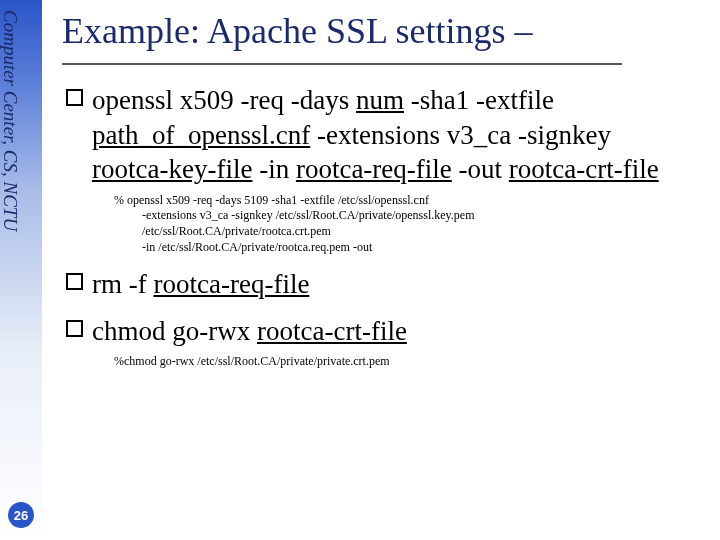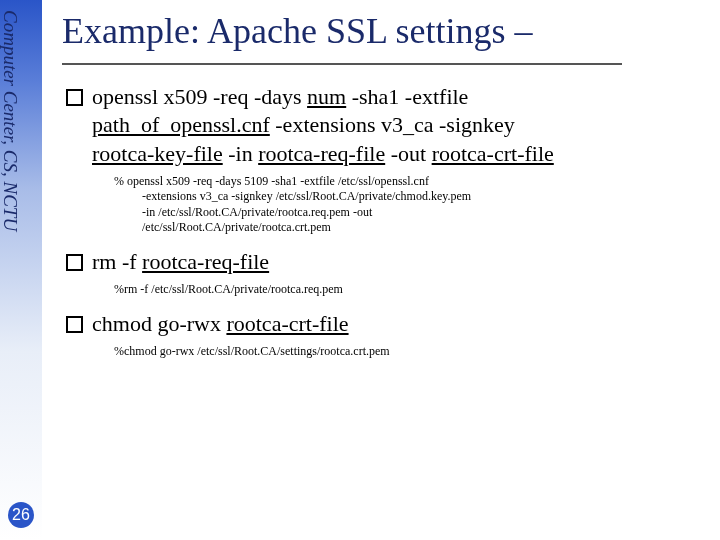--- a/index.html
+++ b/index.html
@@ -32,25 +32,26 @@
   }
   .page-num {
     position: absolute;
     left: 8px;
     bottom: 12px;
     width: 26px;
     height: 26px;
     background: #2a55c8;
     border-radius: 50%;
     color: #fff;
-    font-size: 16px;
+    font-size: 13px;
     font-family: Arial, sans-serif;
     display: flex;
     align-items: center;
     justify-content: center;
+    font-weight: bold;
   }
   .content {
     position: absolute;
     left: 62px;
     top: 10px;
     right: 18px;
   }
   .title {
     font-size: 36px;
     color: #1a2a6a;
@@ -63,21 +64,21 @@
     width: 560px;
     margin-bottom: 18px;
   }
   .title .indent2 {
     padding-left: 74px;
   }
   .bullet-block {
     margin-bottom: 12px;
   }
   .bullet {
-    font-size: 22px;
+    font-size: 27px;
     color: #000;
     line-height: 1.28;
     padding-left: 30px;
     position: relative;
   }
   .bullet::before {
     content: "";
     position: absolute;
     left: 4px;
     top: 6px;
@@ -117,37 +118,34 @@
   <div class="title-underline"></div>
 
   <div class="bullet-block">
     <div class="bullet">
       <span>openssl x509 -req -days </span><span class="u">num</span><span> -sha1 -extfile </span><br>
       <span class="u">path_of_openssl.cnf</span><span> -extensions v3_ca -signkey </span><br>
       <span class="u">rootca-key-file</span><span> -in </span><span class="u">rootca-req-file</span><span> -out </span><span class="u">rootca-crt-file</span>
     </div>
     <div class="sub">
       <span>% openssl x509 -req -days 5109 -sha1 -extfile /etc/ssl/openssl.cnf</span>
-      <span class="cont">-extensions v3_ca -signkey /etc/ssl/Root.CA/private/chmod.key.pem</span>
+      <span class="cont">-extensions v3_ca -signkey /etc/ssl/Root.CA/private/openssl.key.pem</span>
+      <span class="cont">/etc/ssl/Root.CA/private/rootca.crt.pem</span>
       <span class="cont">-in /etc/ssl/Root.CA/private/rootca.req.pem -out</span>
-      <span class="cont">/etc/ssl/Root.CA/private/rootca.crt.pem</span>
     </div>
   </div>
 
   <div class="bullet-block gap-sm">
     <div class="bullet">
       <span>rm -f </span><span class="u">rootca-req-file</span>
-    </div>
-    <div class="sub gap-xs">
-      <span>%rm -f /etc/ssl/Root.CA/private/rootca.req.pem</span>
     </div>
   </div>
 
   <div class="bullet-block gap-xs">
     <div class="bullet">
       <span>chmod go-rwx </span><span class="u">rootca-crt-file</span>
     </div>
     <div class="sub gap-xs">
-      <span>%chmod go-rwx /etc/ssl/Root.CA/settings/rootca.crt.pem</span>
+      <span>%chmod go-rwx /etc/ssl/Root.CA/private/private.crt.pem</span>
     </div>
   </div>
 
 </div>
 
 </body></html>

